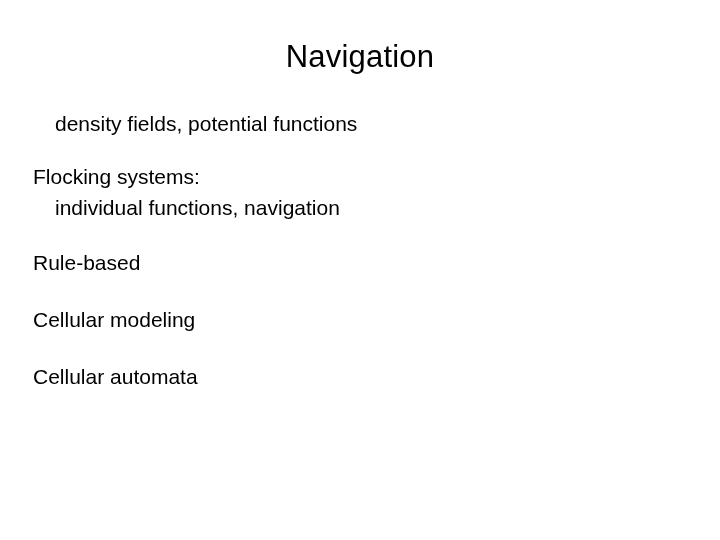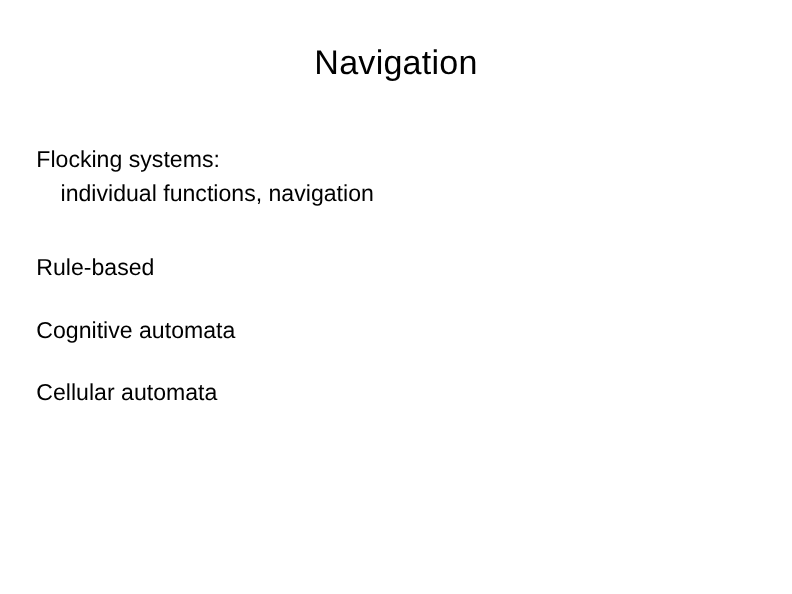--- a/index.html
+++ b/index.html
@@ -49,48 +49,49 @@
   }
   .line-main {
     display: block;
     white-space: pre;
   }
   .line-sub {
     display: block;
     white-space: pre;
     padding-left: 22px;
   }
-  .b-flocking { margin-bottom: 36px; }
+  .b-flocking { margin-bottom: 24px; }
   .b-rule { margin-bottom: 26px; }
   .b-cog { margin-bottom: 26px; }
 </style>
 </head>
 <body>
 
 <div class="slide">
 
   <div class="slide-title">Navigation</div>
 
   <div class="body-block">
 
     <div class="bullet b-fluid">
+      <span class="line-sub">density fields, potential functions</span>
     </div>
 
 
     <div class="bullet b-flocking">
       <span class="line-main">Flocking systems:</span>
       <span class="line-sub">individual functions, navigation</span>
     </div>
 
     <div class="bullet b-rule">
       <span class="line-main">Rule-based</span>
     </div>
 
     <div class="bullet b-cog">
-      <span class="line-main">Cognitive automata</span>
+      <span class="line-main">Cellular modeling</span>
     </div>
 
     <div class="bullet b-cell">
       <span class="line-main">Cellular automata</span>
     </div>
 
   </div>
 </div>
 
 </body></html>

